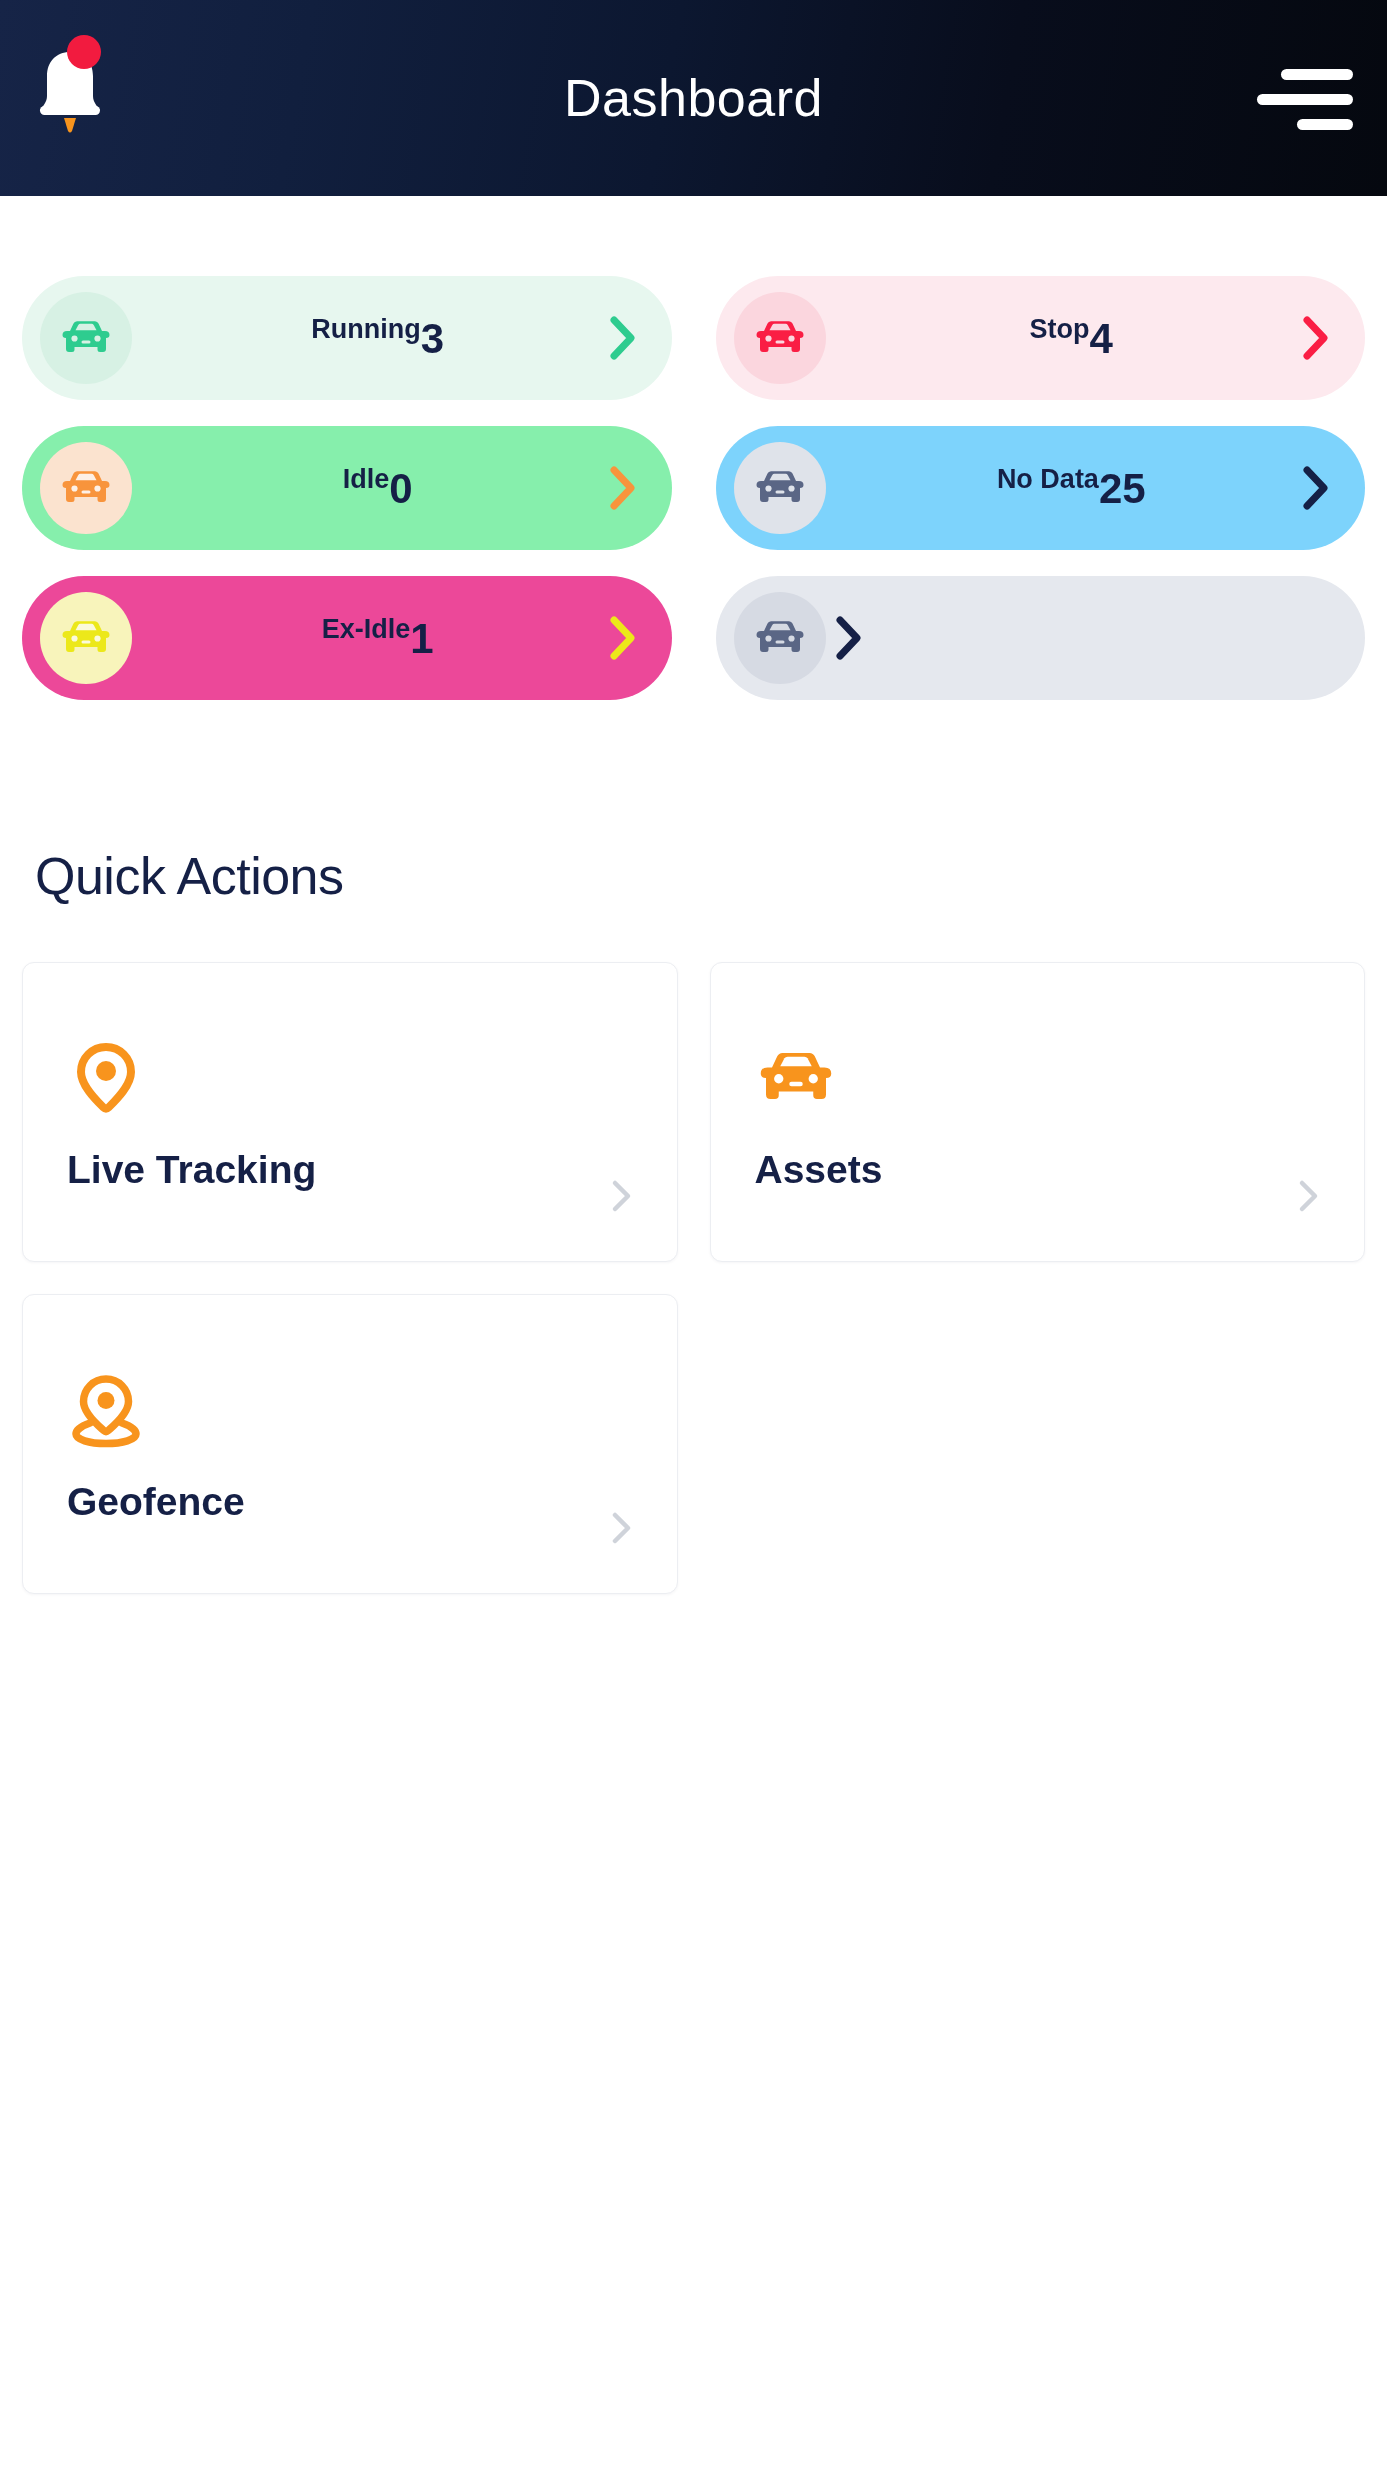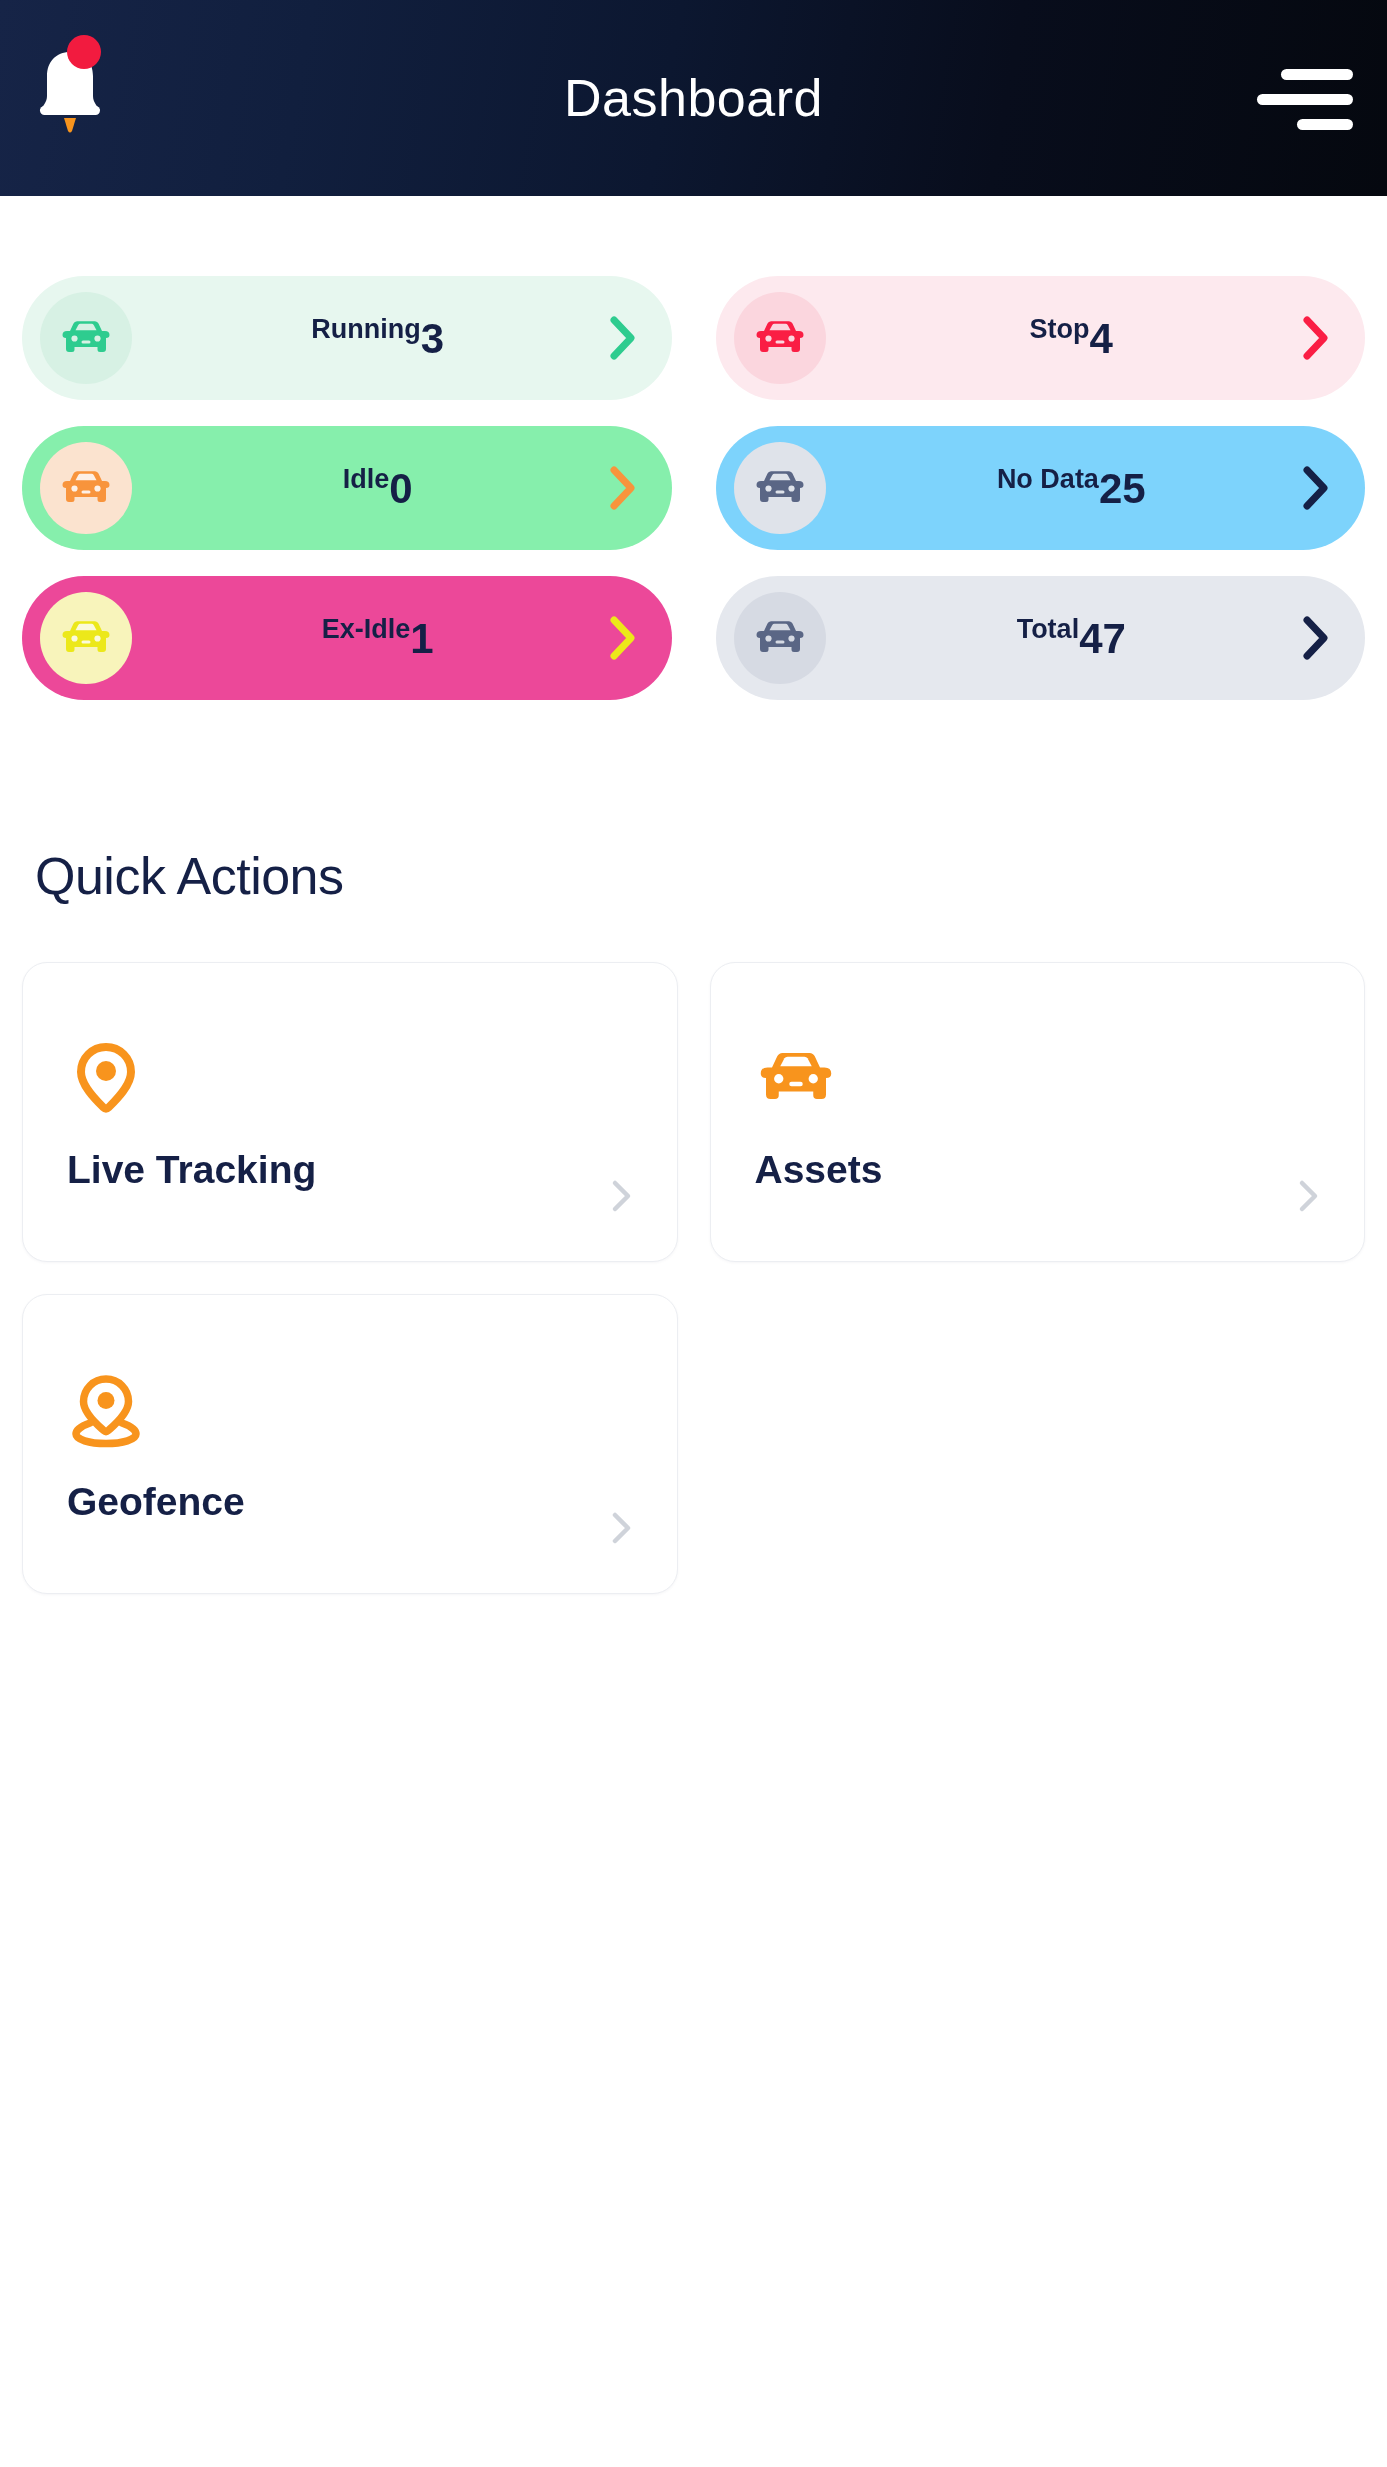--- a/index.html
+++ b/index.html
@@ -137,21 +137,21 @@
     display: grid;
     grid-template-columns: 1fr 1fr;
     column-gap: 32px;
     row-gap: 32px;
   }
   .qa-card {
     position: relative;
     height: 300px;
     background: #ffffff;
     border: 1px solid #eceef2;
-    border-radius: 25px;
+    border-radius: 12px;
     box-shadow: 0 1px 3px rgba(20,30,70,0.045);
     padding: 76px 0 0 44px;
   }
   .qa-icon {
     height: 78px;
     display: flex;
     align-items: center;
   }
   .qa-label {
     margin-top: 30px;
@@ -302,24 +302,20 @@
 
   <div class="status-card" style="background:#e5e8ee;">
     <div class="status-icon-circle" style="background:#d6dae3;">
       <svg width="54" height="40" viewBox="0 0 54 40">
         <path d="M11 13 L14.5 5.5 Q15.5 3.5 18 3.3 L36 3.3 Q38.5 3.5 39.5 5.5 L43 13 L46 13 Q50.5 13 50.5 17 Q50.5 20 47 20 L47 31 Q47 34 44 34 L41 34 Q38.5 34 38.5 31.5 L38.5 29 L15.5 29 L15.5 31.5 Q15.5 34 13 34 L10 34 Q7 34 7 31 L7 20 Q3.5 20 3.5 17 Q3.5 13 8 13 Z" fill="#5a6685"></path>
         <path d="M16.5 12.2 L19.3 6.9 Q20 5.8 21.4 5.8 L32.6 5.8 Q34 5.8 34.7 6.9 L37.5 12.2 Z" fill="#d6dae3"></path>
         <circle cx="15.5" cy="20.5" r="3.1" fill="#d6dae3"></circle>
         <circle cx="38.5" cy="20.5" r="3.1" fill="#d6dae3"></circle>
         <rect x="22.5" y="22.5" width="9" height="3" rx="1.5" fill="#d6dae3"></rect>
       </svg>
-    </div>
-    <div class="status-text">
-      <span class="status-label">Total</span>
-      <span class="status-value">47</span>
     </div>
     <div class="chev">
       <svg width="30" height="46" viewBox="0 0 30 46">
           <path d="M6 5 L23 23 L6 41" fill="none" stroke="#152046" stroke-width="7" stroke-linecap="round" stroke-linejoin="round"></path>
         </svg>
     </div>
   </div>
 </div>
 
 <h2 class="qa-title">Quick Actions</h2>

